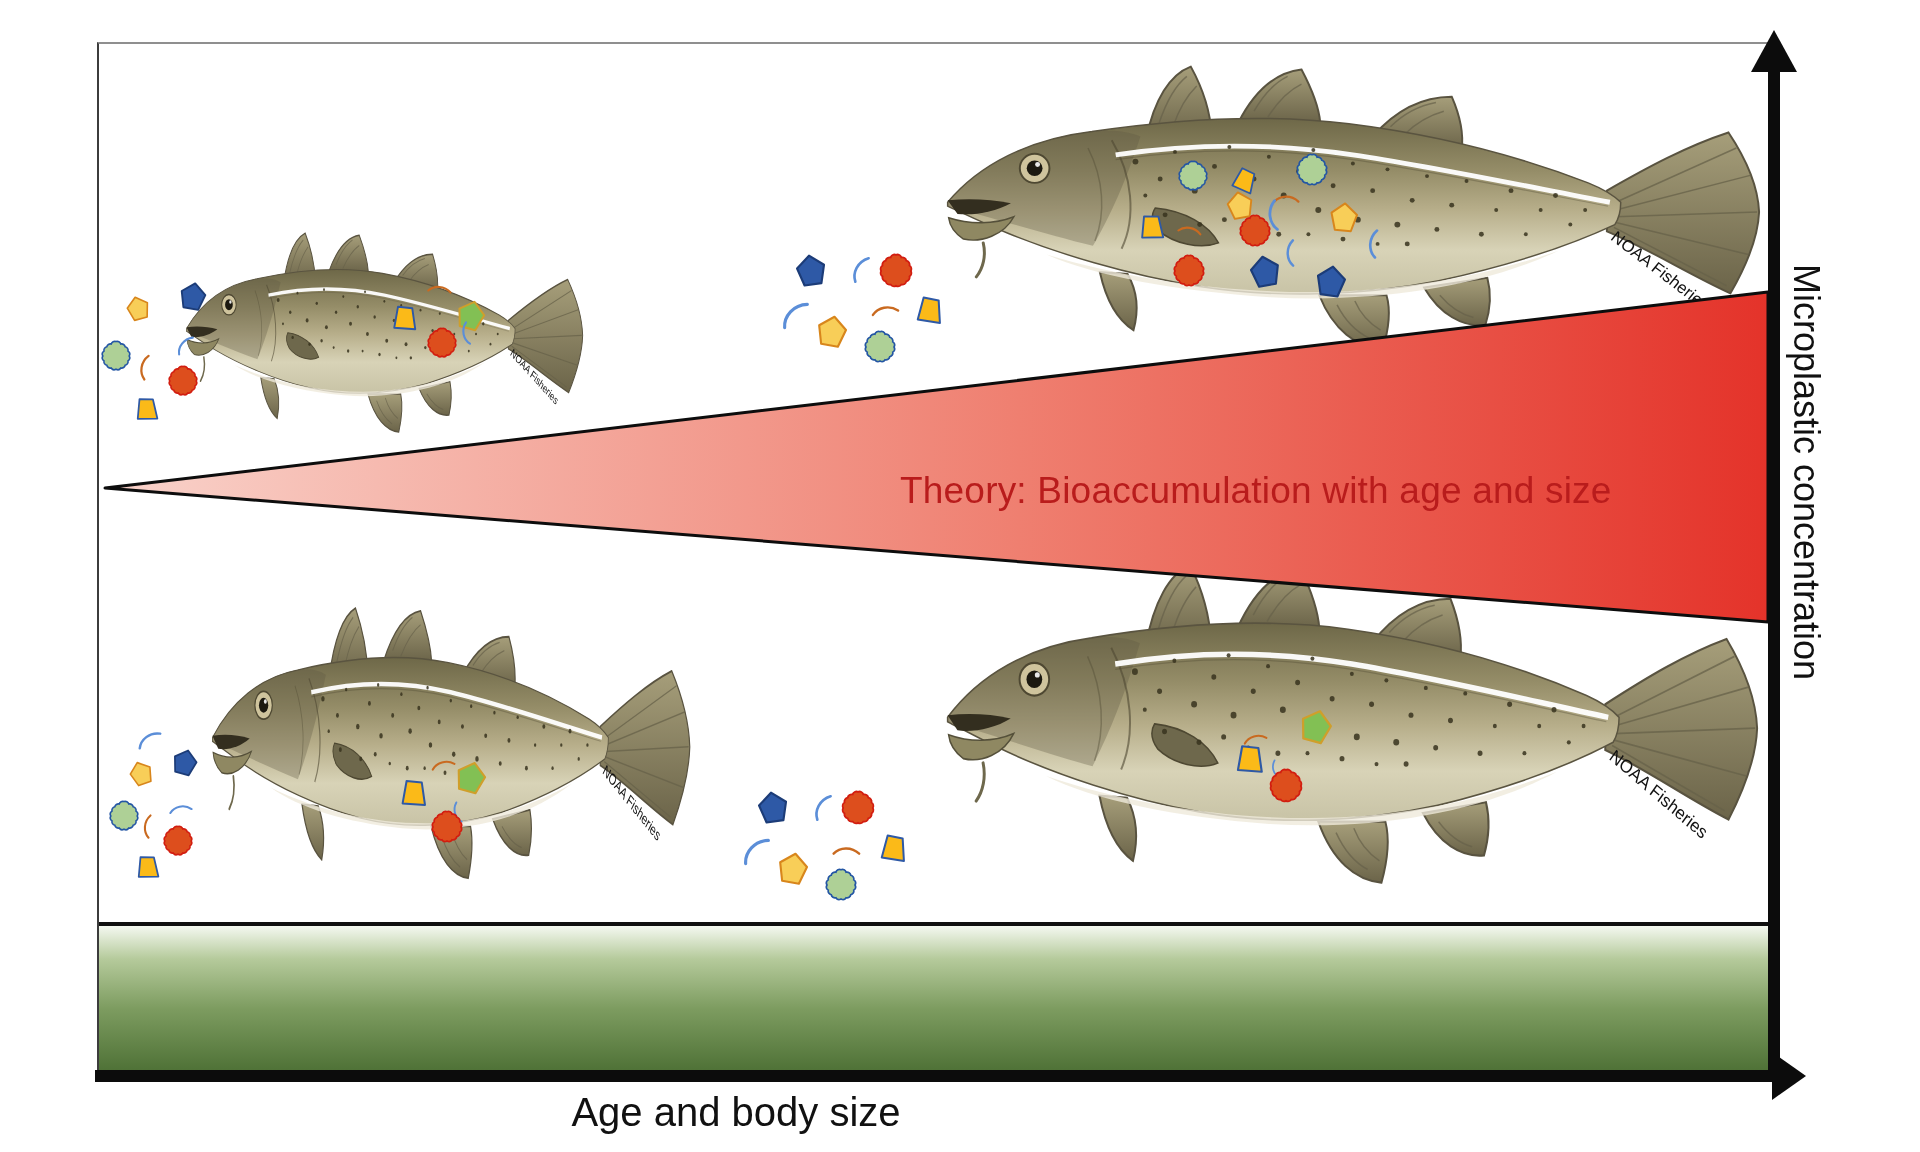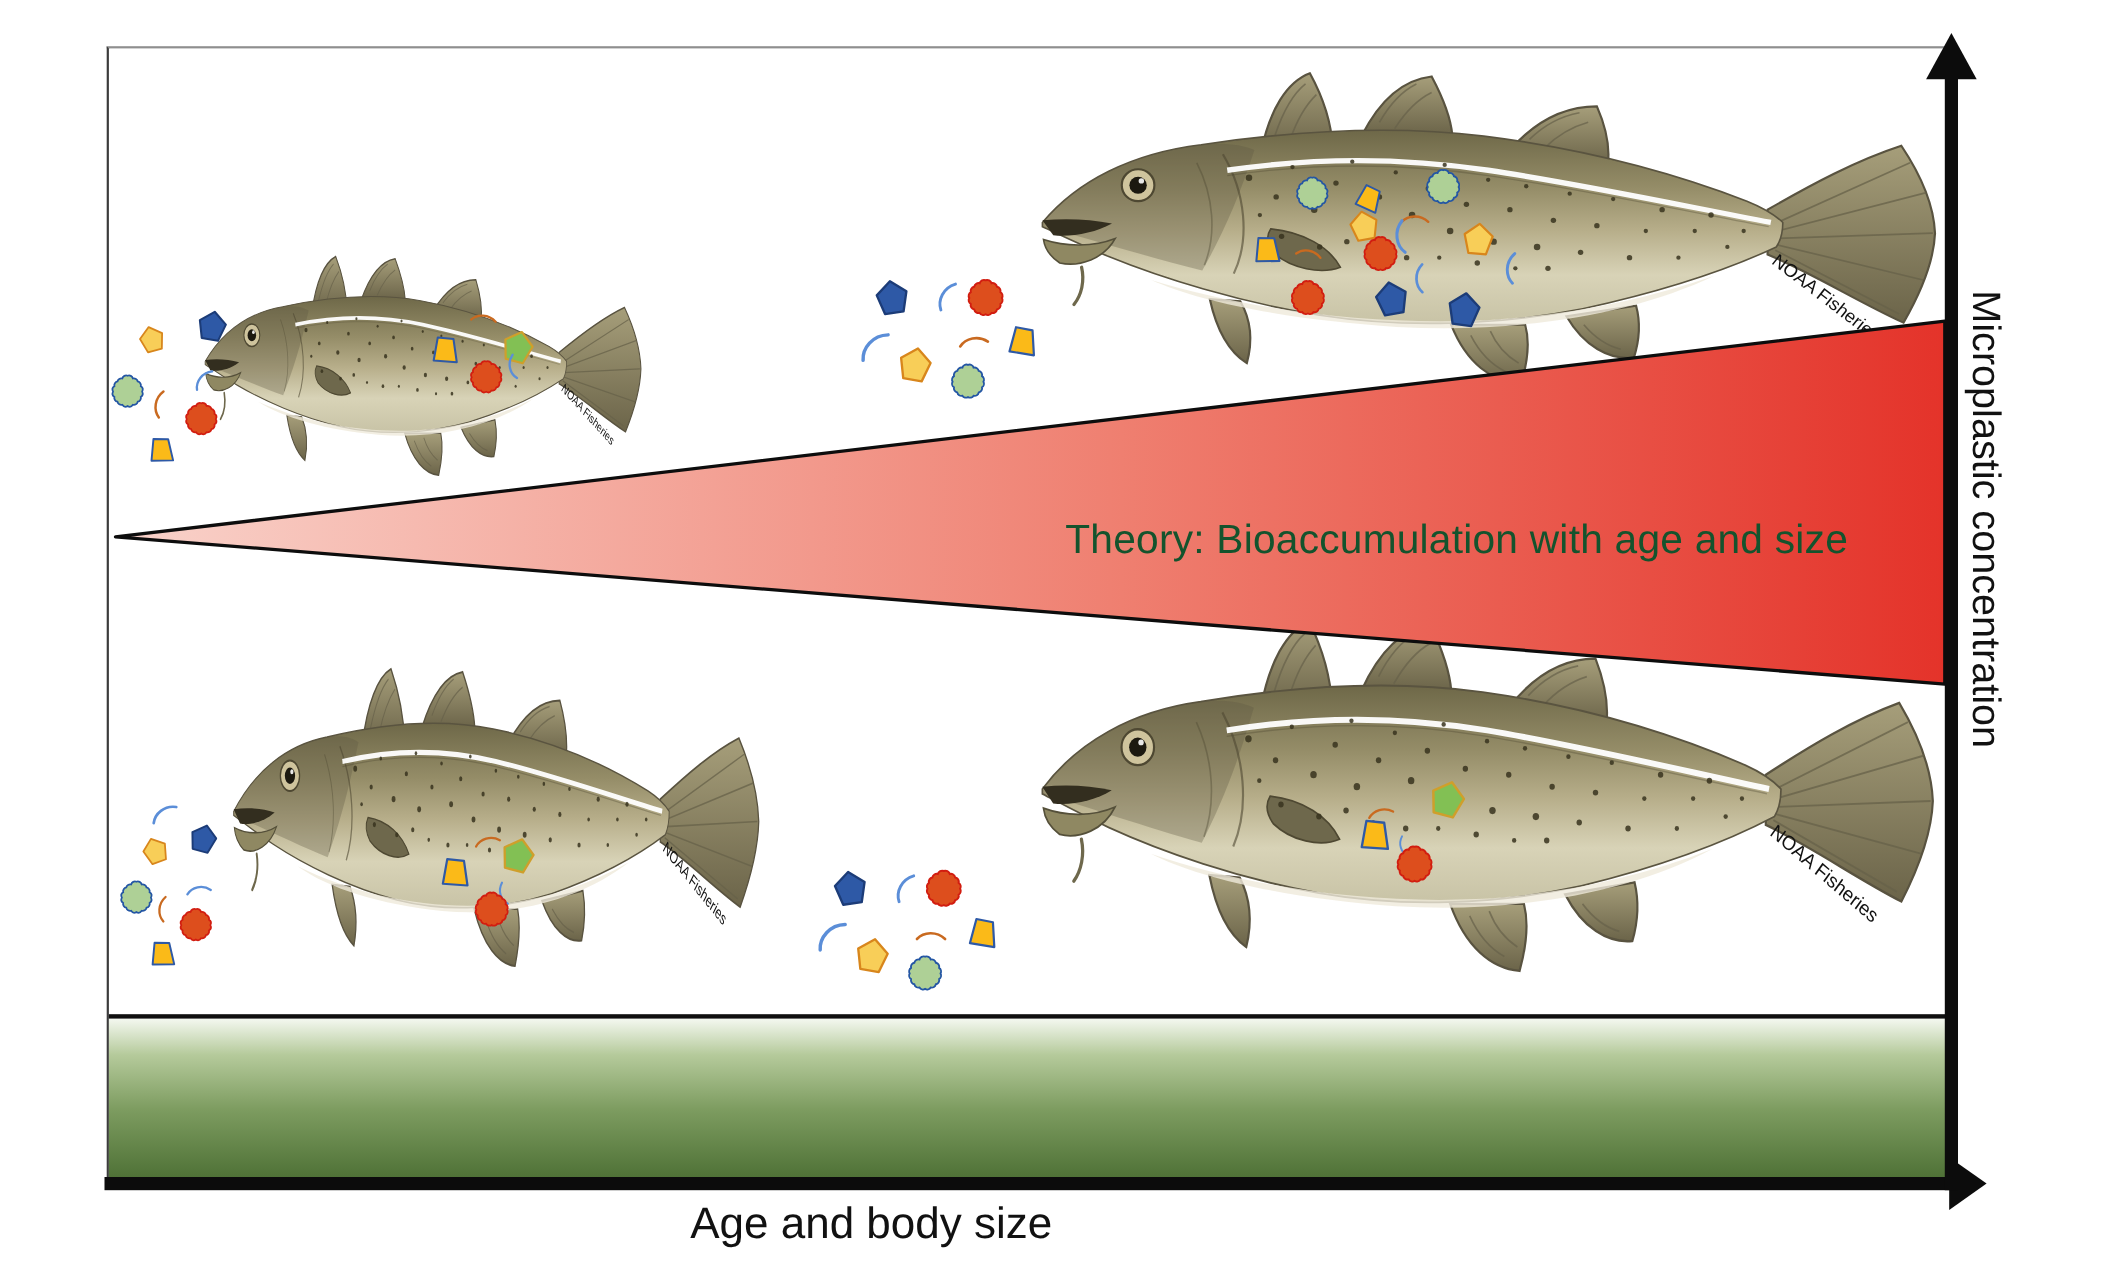--- a/index.html
+++ b/index.html
@@ -17,25 +17,25 @@
            border-top:24px solid transparent;border-bottom:24px solid transparent;
            border-left:34px solid #0c0c0c;}
   .y-axis{left:1768px;top:66px;width:12px;height:1016px;background:#0c0c0c;}
   .y-arrow{left:1751px;top:30px;width:0;height:0;
            border-left:23px solid transparent;border-right:23px solid transparent;
            border-bottom:42px solid #0c0c0c;}
   
   .green-banner{left:99px;top:922px;width:1670px;height:150px;
                 border-top:4px solid #101010;
                 background:linear-gradient(180deg,#f4f8f0 0%,#b5ca9b 22%,#7d9c60 55%,#4b6e33 100%);}
-  .banner-text{color:#14532d;font-size:37px;letter-spacing:0.2px;text-align:right;white-space:nowrap;}
+  .banner-text{color:#b91c1c;font-size:37px;letter-spacing:0.2px;text-align:left;white-space:nowrap;}
   .theory-text{left:900px;top:470px;width:780px;}
   .obs-text{left:835px;top:978px;width:780px;}
   .axis-label{color:#111;font-size:40px;text-align:center;white-space:nowrap;}
-  .x-label{left:592px;top:1090px;width:400px;}
+  .x-label{left:536px;top:1090px;width:400px;}
   .y-label{left:1806px;top:472px;font-size:36px;transform:translate(-50%,-50%) rotate(90deg);transform-origin:center;}
   .fish{position:absolute;}
   .particle{position:absolute;overflow:visible;}
   .hiddendefs{position:absolute;width:0;height:0;overflow:hidden;}
 </style>
 </head>
 <body>
 
 <svg class="hiddendefs" aria-hidden="true">
   <defs>

